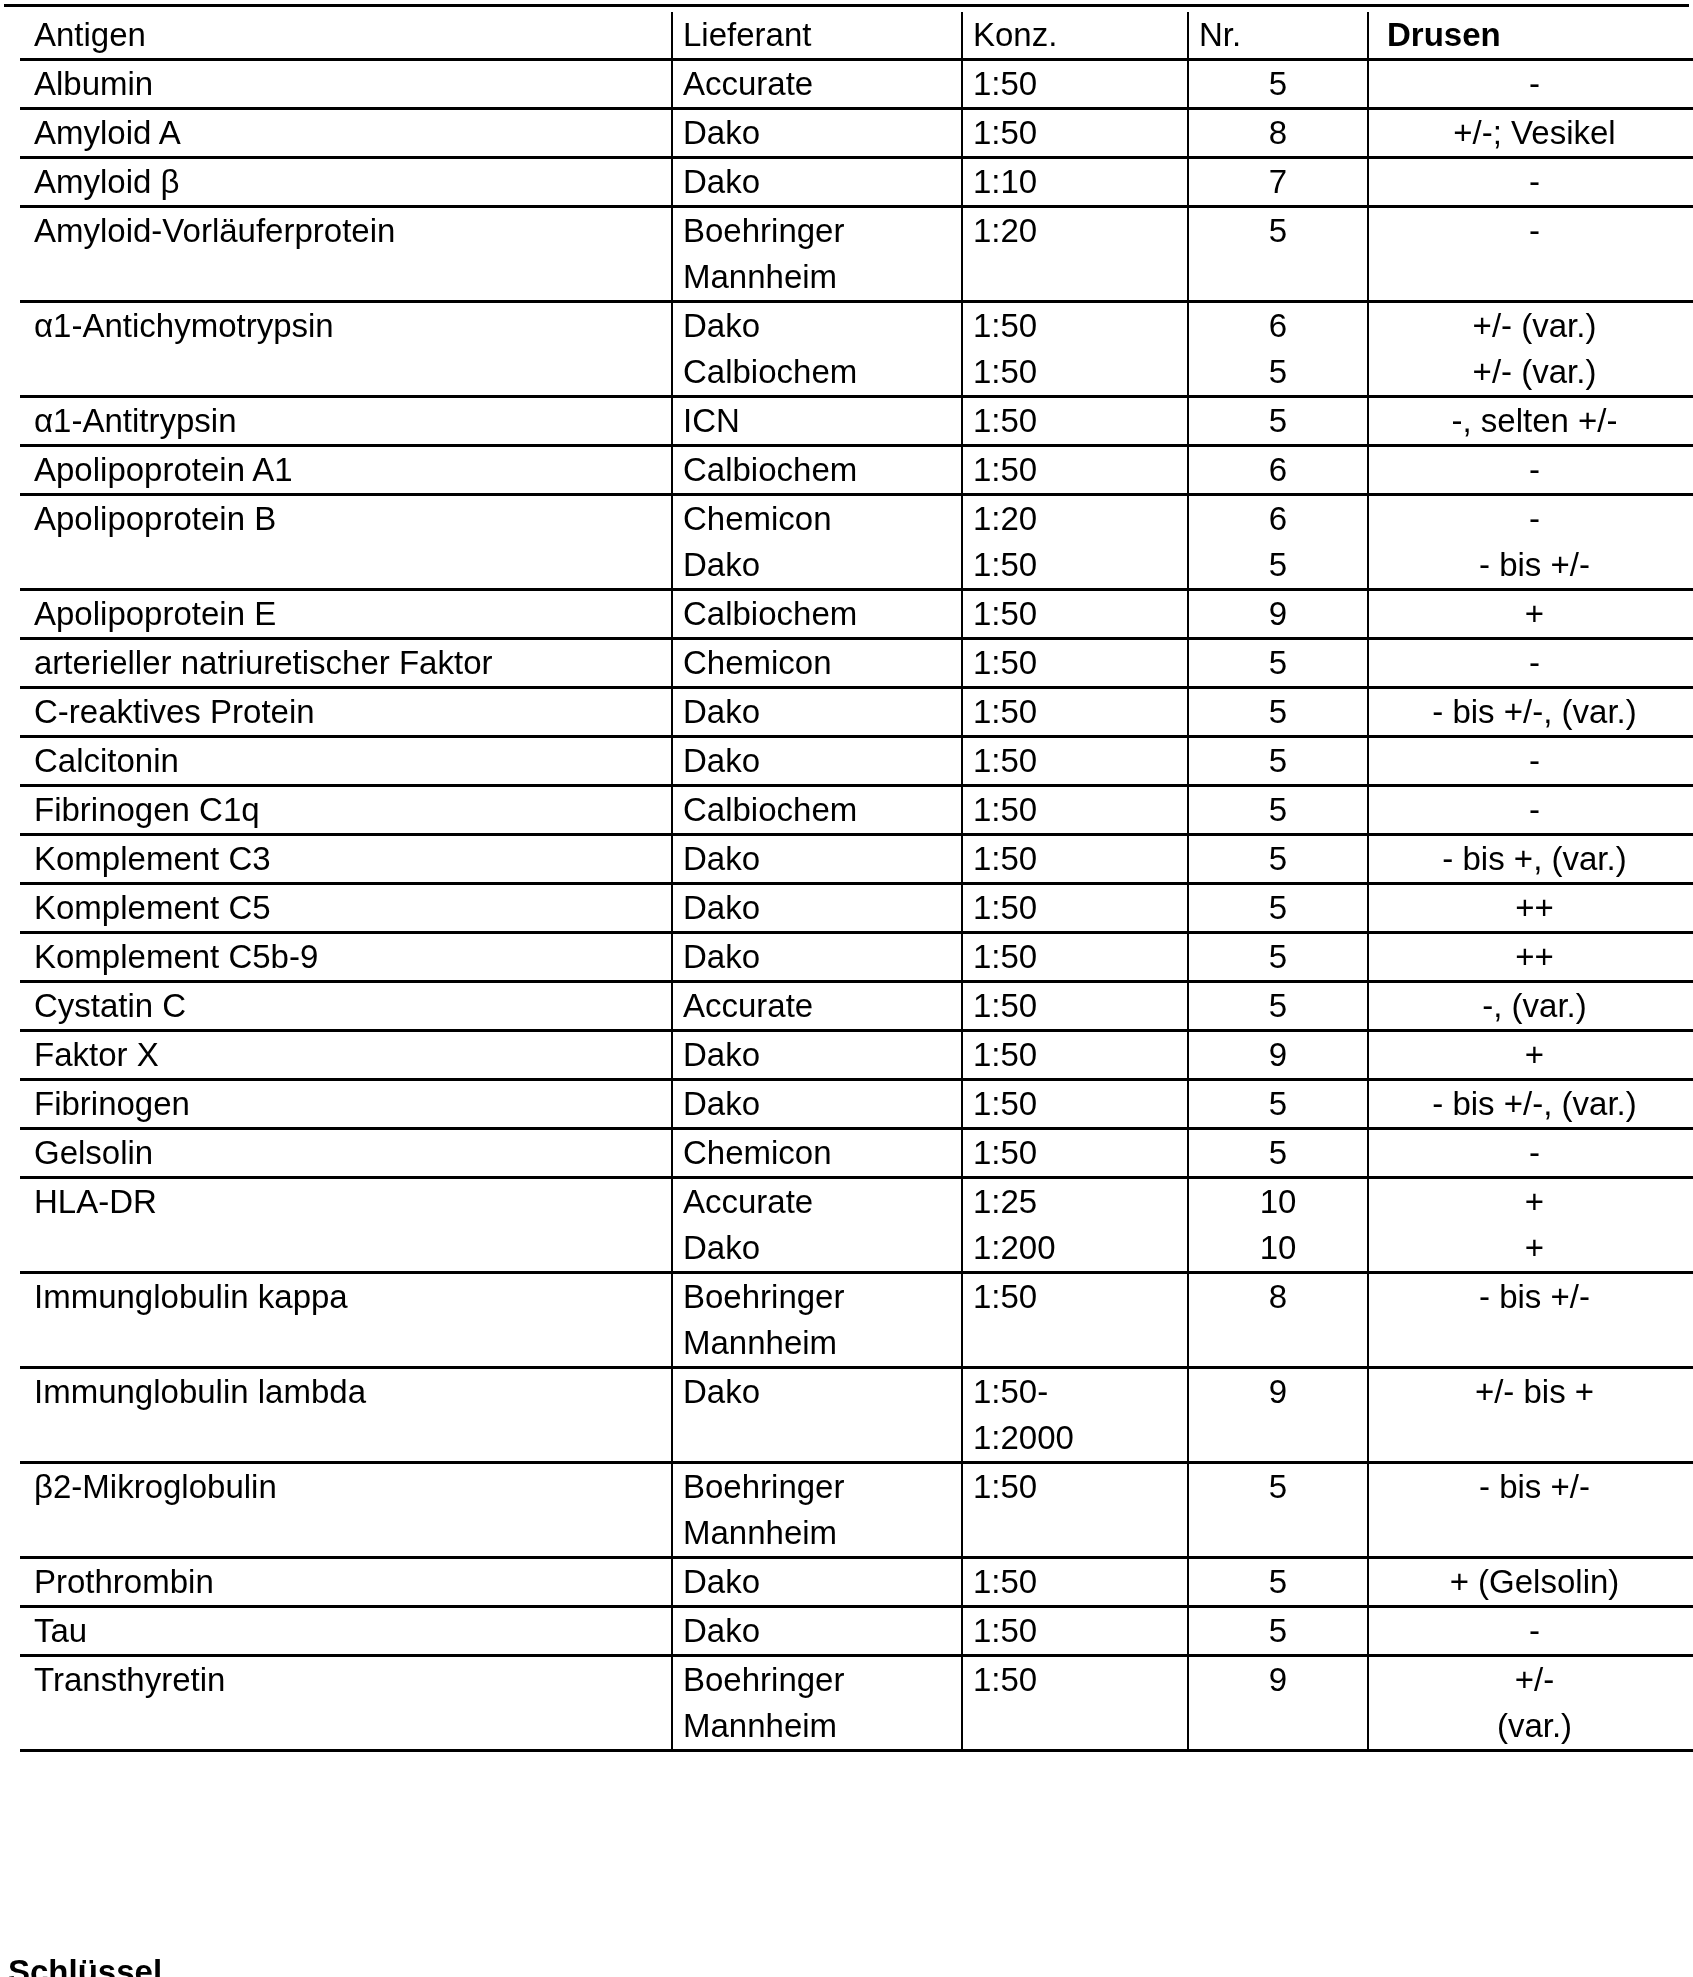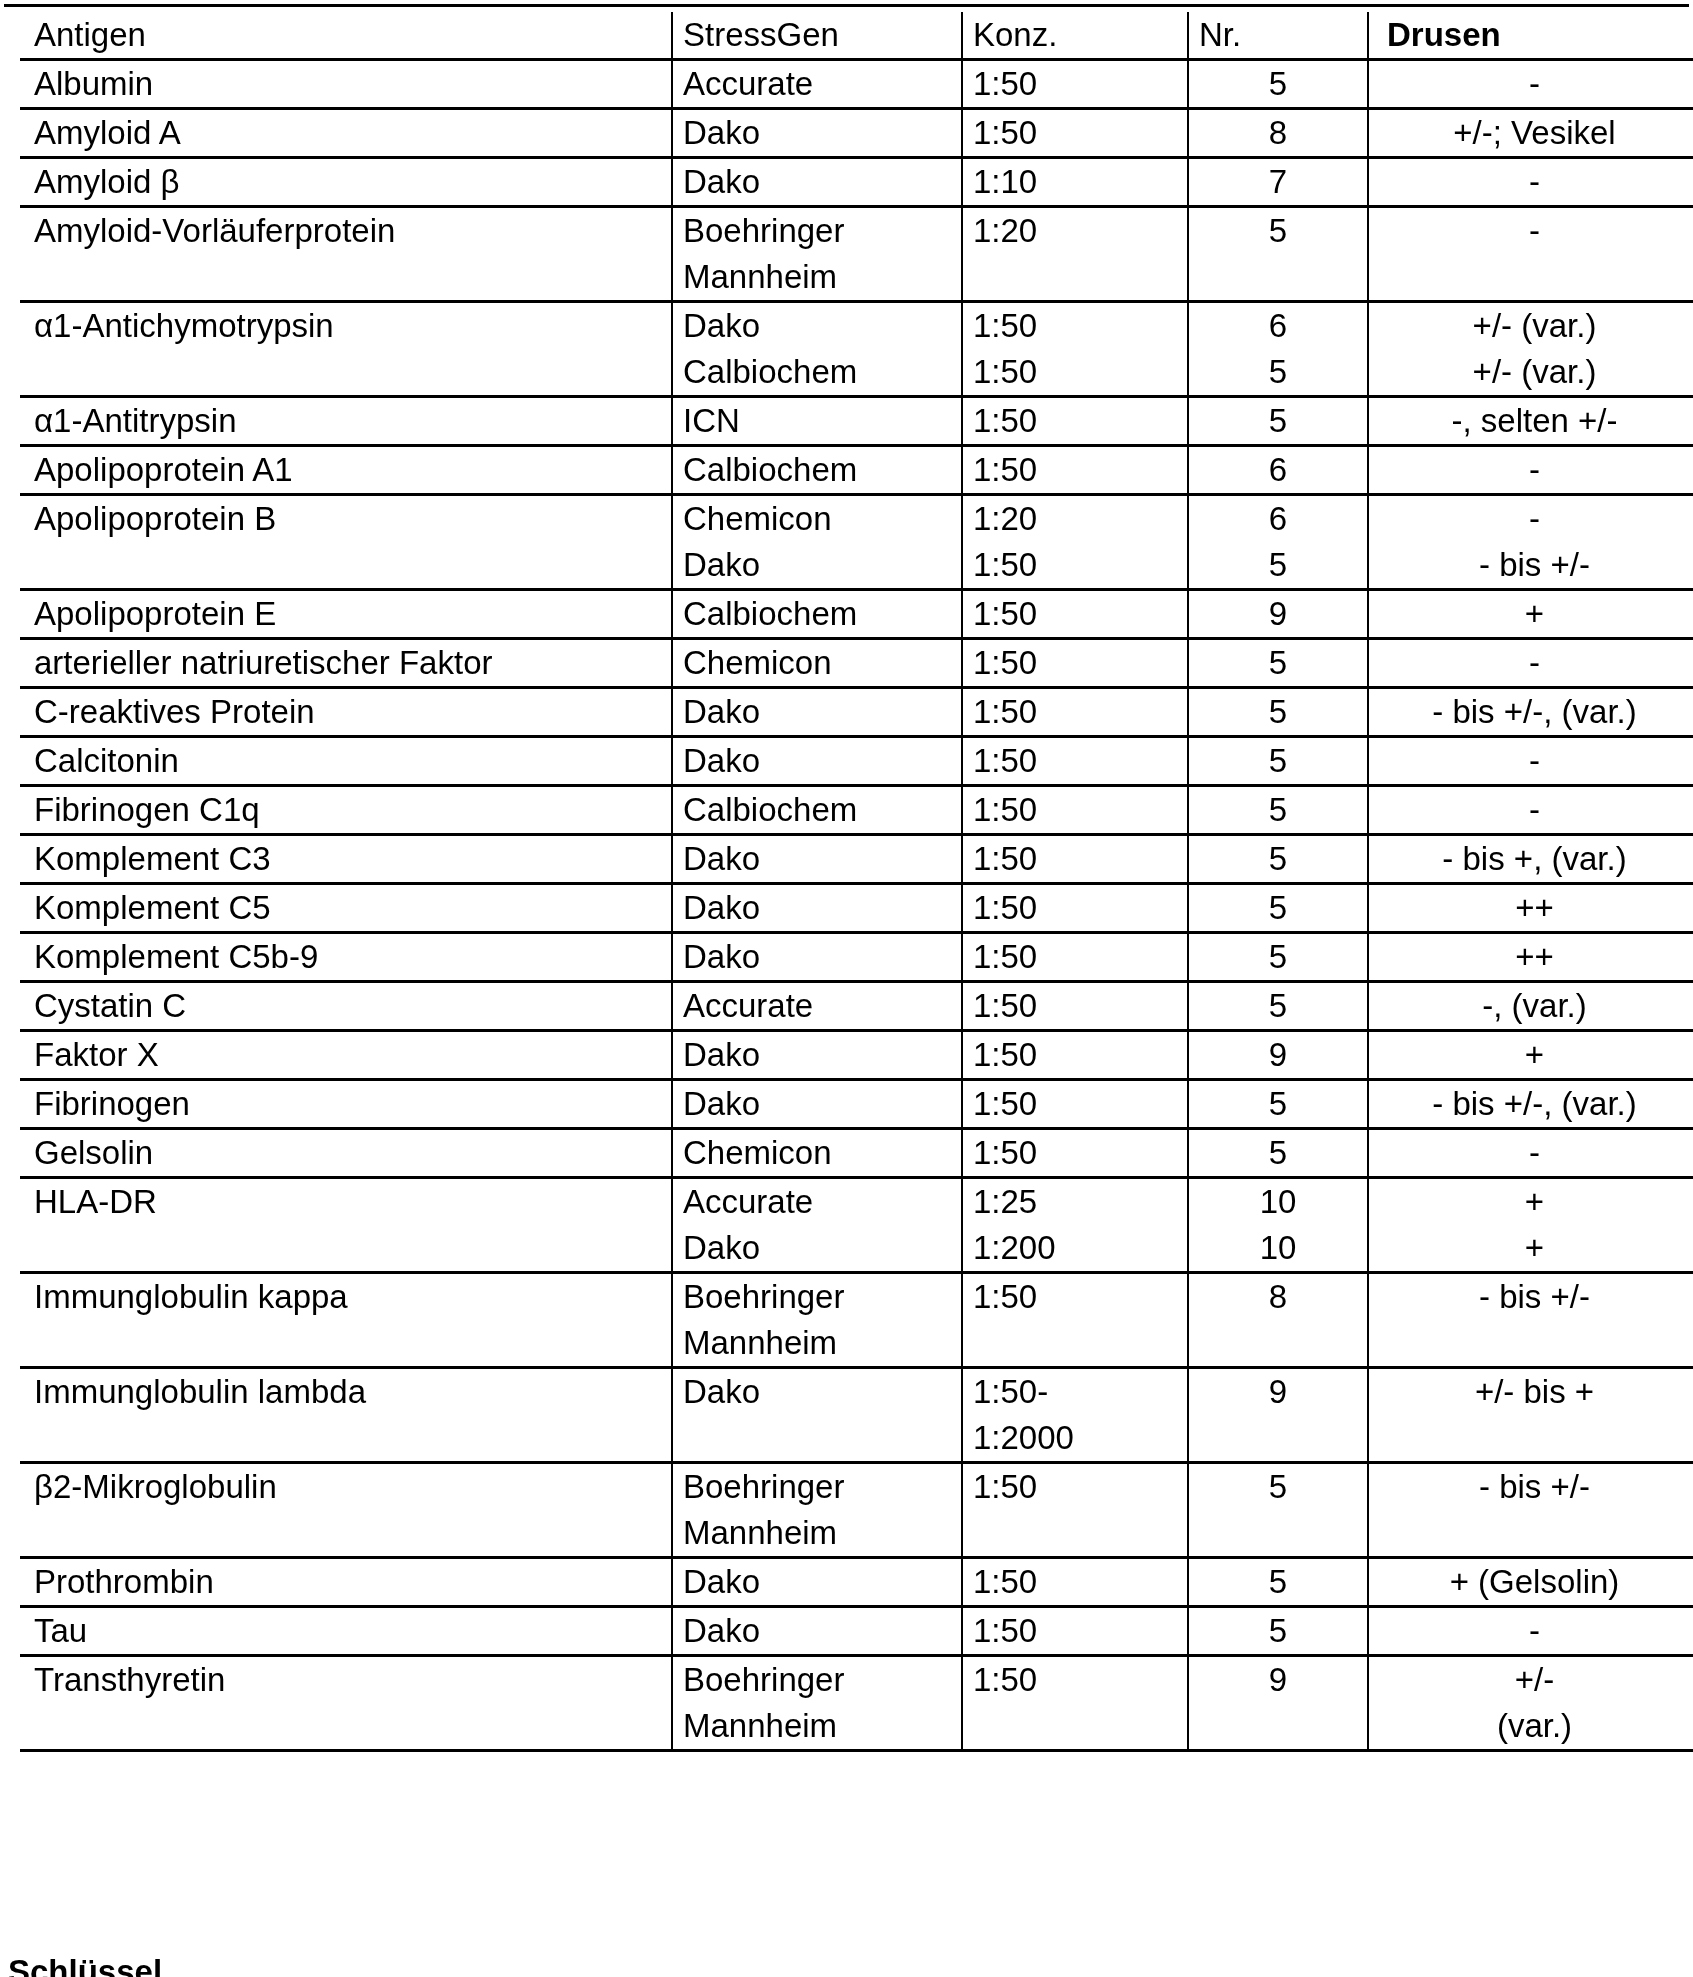--- a/index.html
+++ b/index.html
@@ -26,21 +26,21 @@
   <colgroup>
       <col class="a">
       <col class="b">
       <col class="c">
       <col class="d">
       <col class="e">
     </colgroup>
   <thead>
     <tr>
       <th>Antigen</th>
-      <th>StressGen</th>
+      <th>Lieferant</th>
       <th>Konz.</th>
       <th class="c4">Nr.</th>
       <th class="c5">Drusen</th>
     </tr>
   </thead>
   <tbody id="tbody">
       <tr>
         <td>Albumin</td>
         <td>
           <span class="line">Accurate</span>

